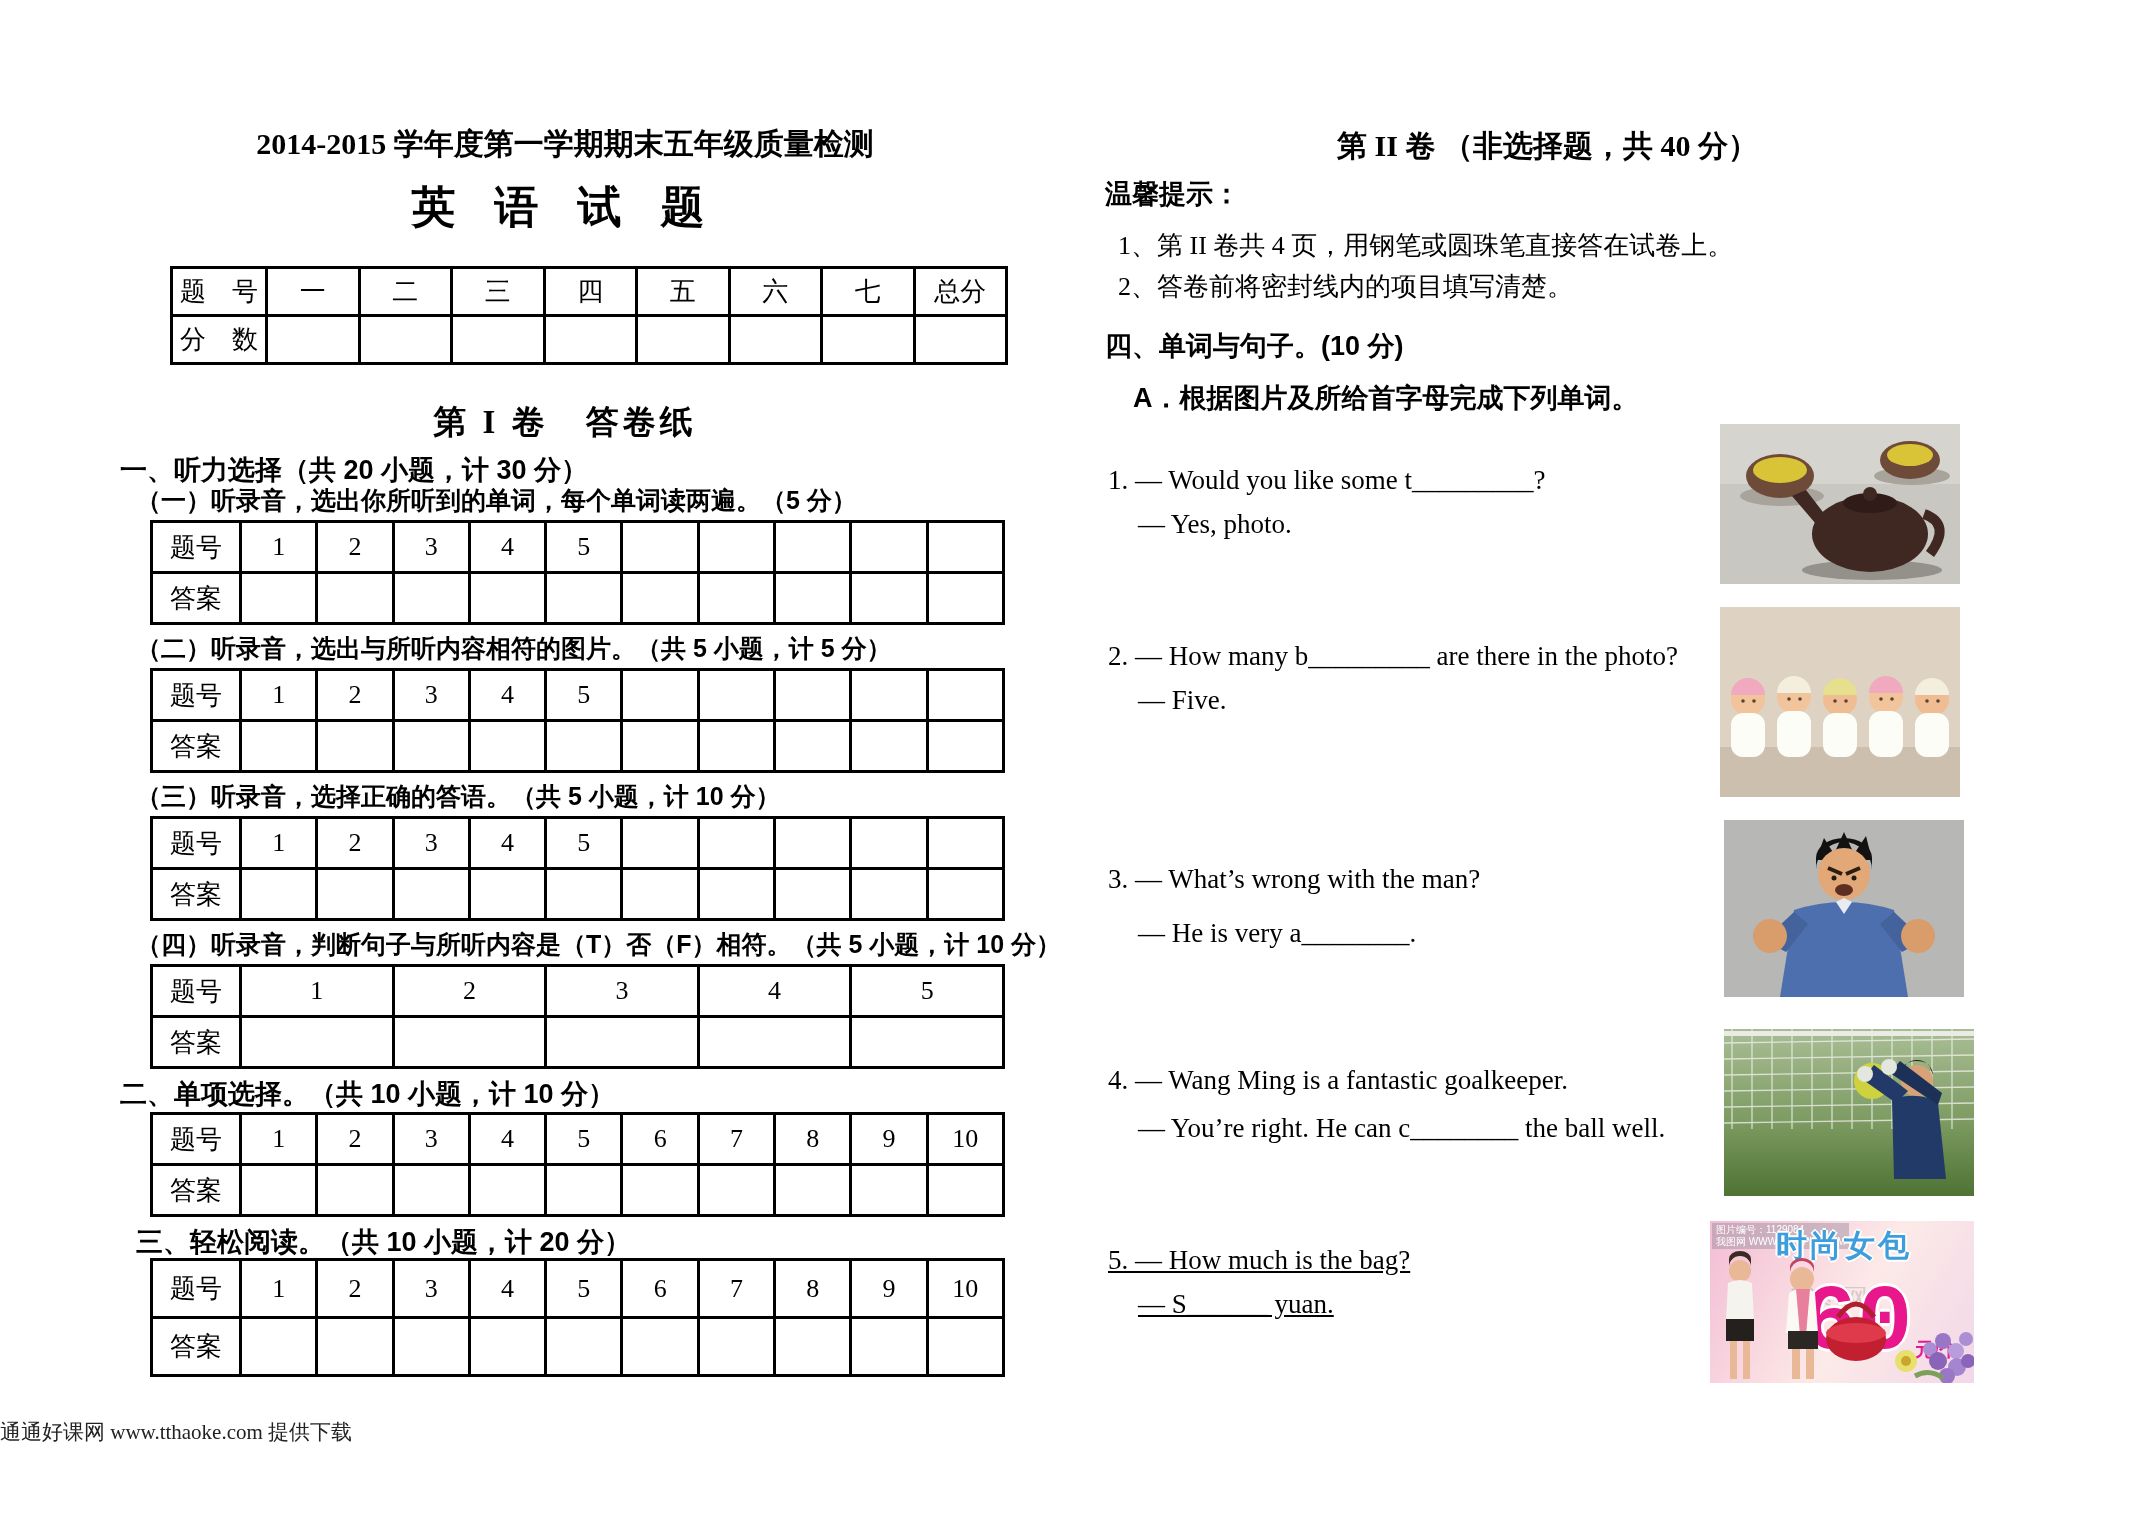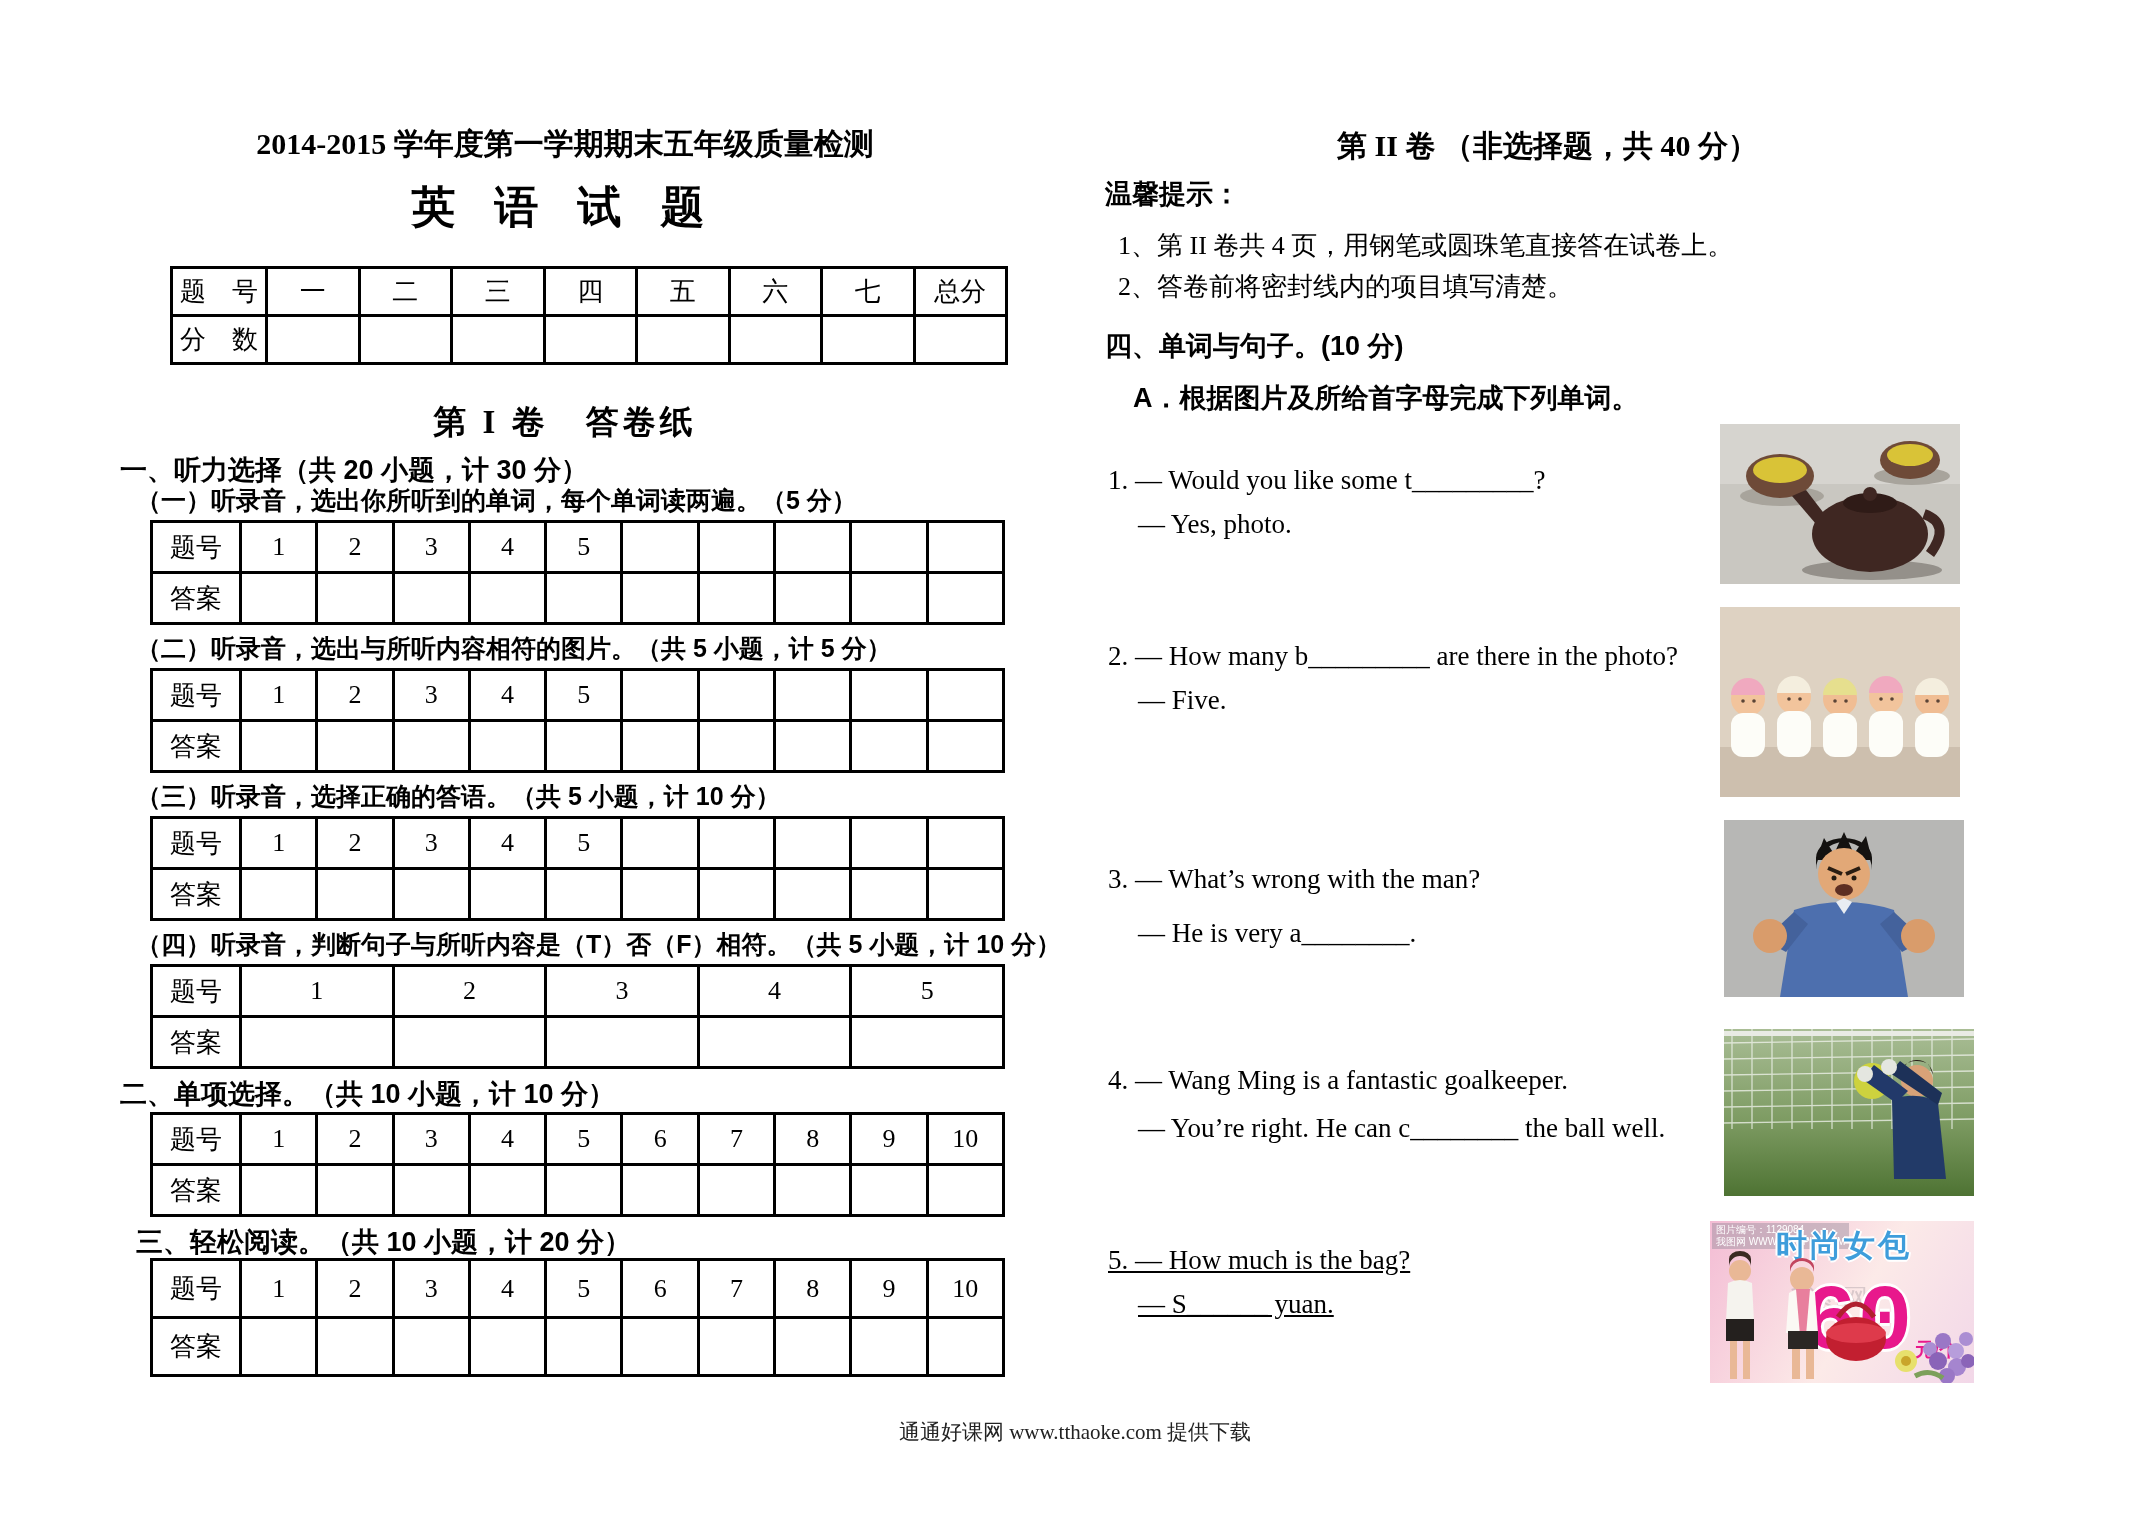--- a/index.html
+++ b/index.html
@@ -20,21 +20,21 @@
 
   .h-part{left:120px;top:380px;width:890px;font-size:33px;font-weight:bold;letter-spacing:4px;margin-top:20px;}
   .h-sec{font-family:"Liberation Sans", sans-serif;font-size:27px;font-weight:bold;}
   .h-sub{font-family:"Liberation Sans", sans-serif;font-size:25px;font-weight:bold;}
 
   table.grid{border-collapse:collapse;table-layout:fixed;width:855px;}
   table.grid td{border:3px solid #000;height:48px;text-align:center;font-size:26px;padding:0;}
   table.grid td.hd{width:86px;}
   table.grid.tall td{height:55px;}
 
-  .footer{left:0;top:1418px;width:2150px;text-align:center;font-size:21px;color:#222;}
+  .footer{left:0;top:1418px;width:2150px;font-size:21px;color:#222;}
 
   
   .p2-title{left:1105px;top:126px;width:885px;font-size:30px;font-weight:bold;}
   .tips-title{left:1105px;top:176px;font-size:27px;}
   .tip{left:1118px;font-size:26px;}
   .h-sec4{left:1105px;top:328px;}
   .h-partA{left:1133px;top:380px;}
 
   .question{position:absolute;font-size:27px;line-height:44px;width:640px;}
   .question .l2{padding-left:30px;}

